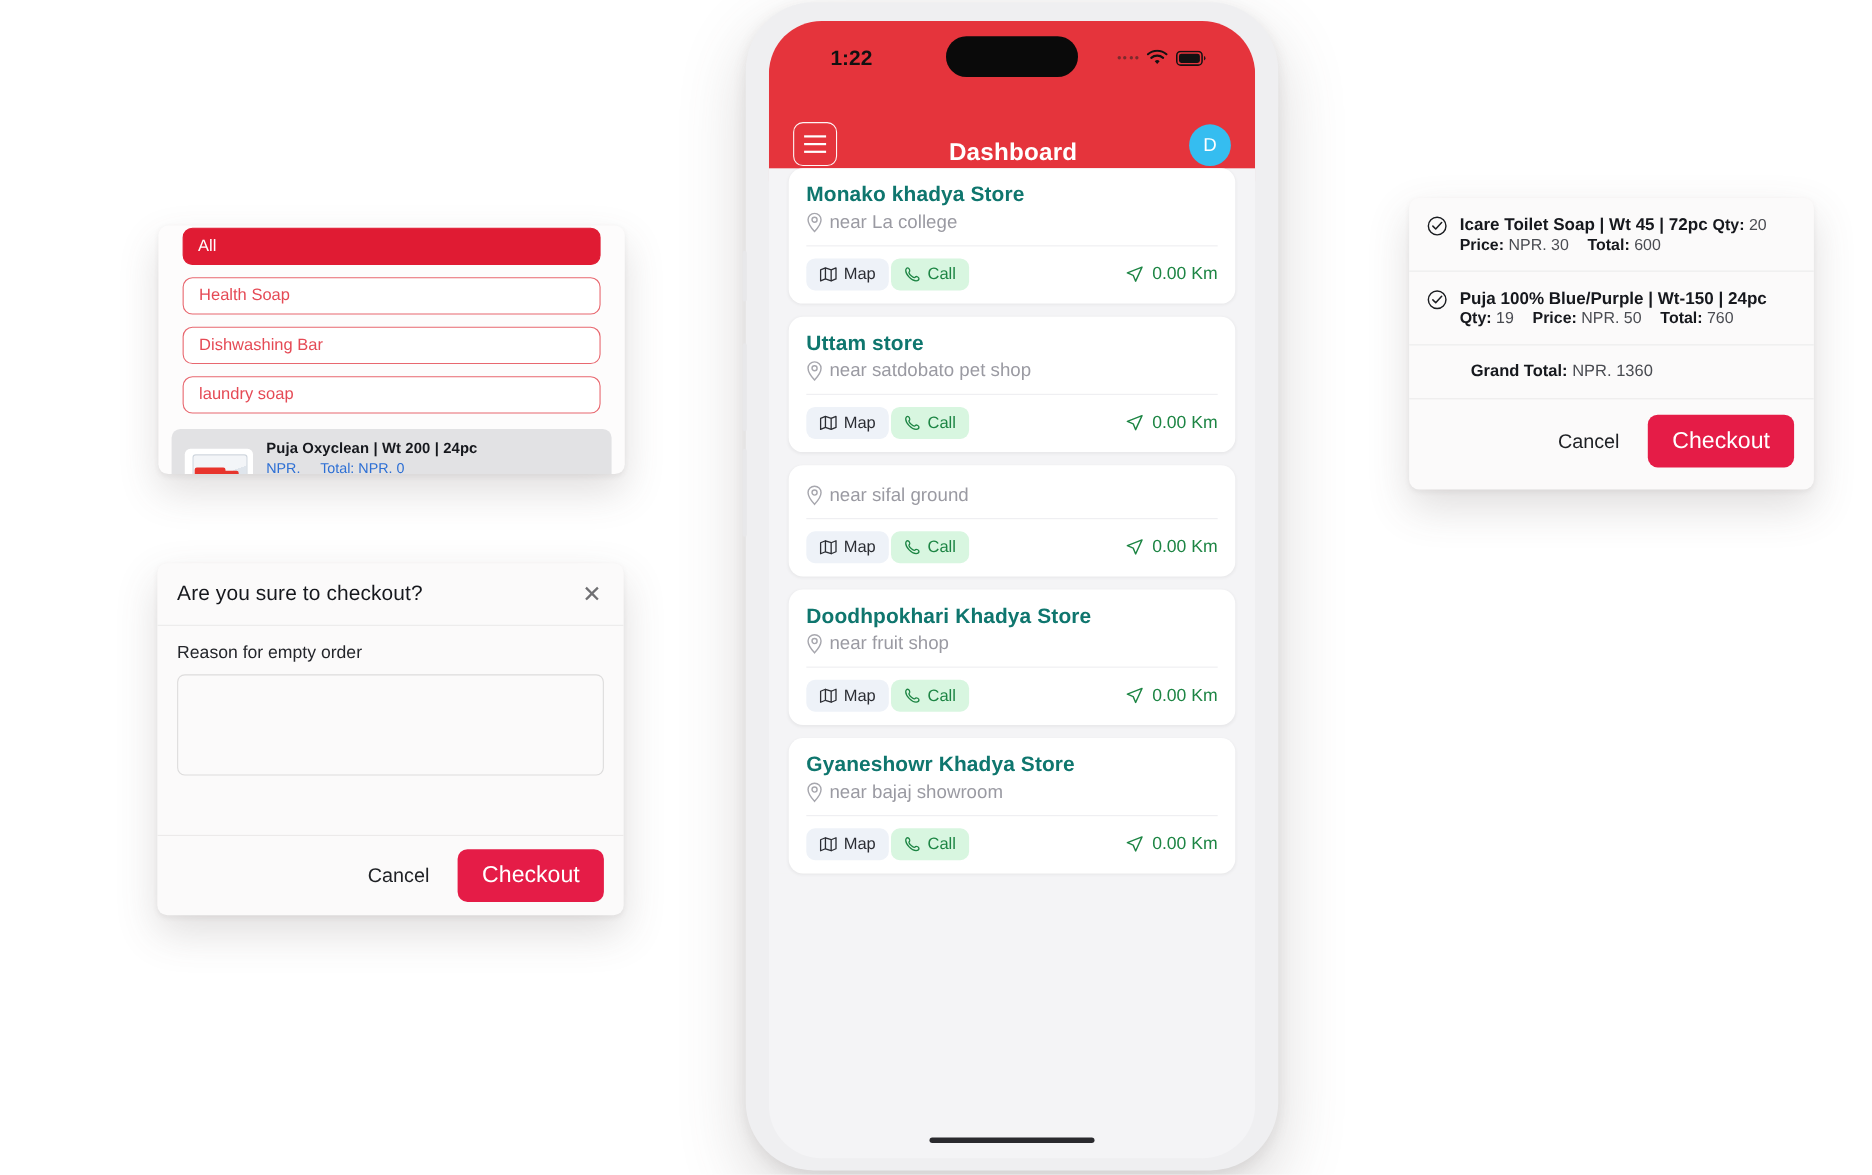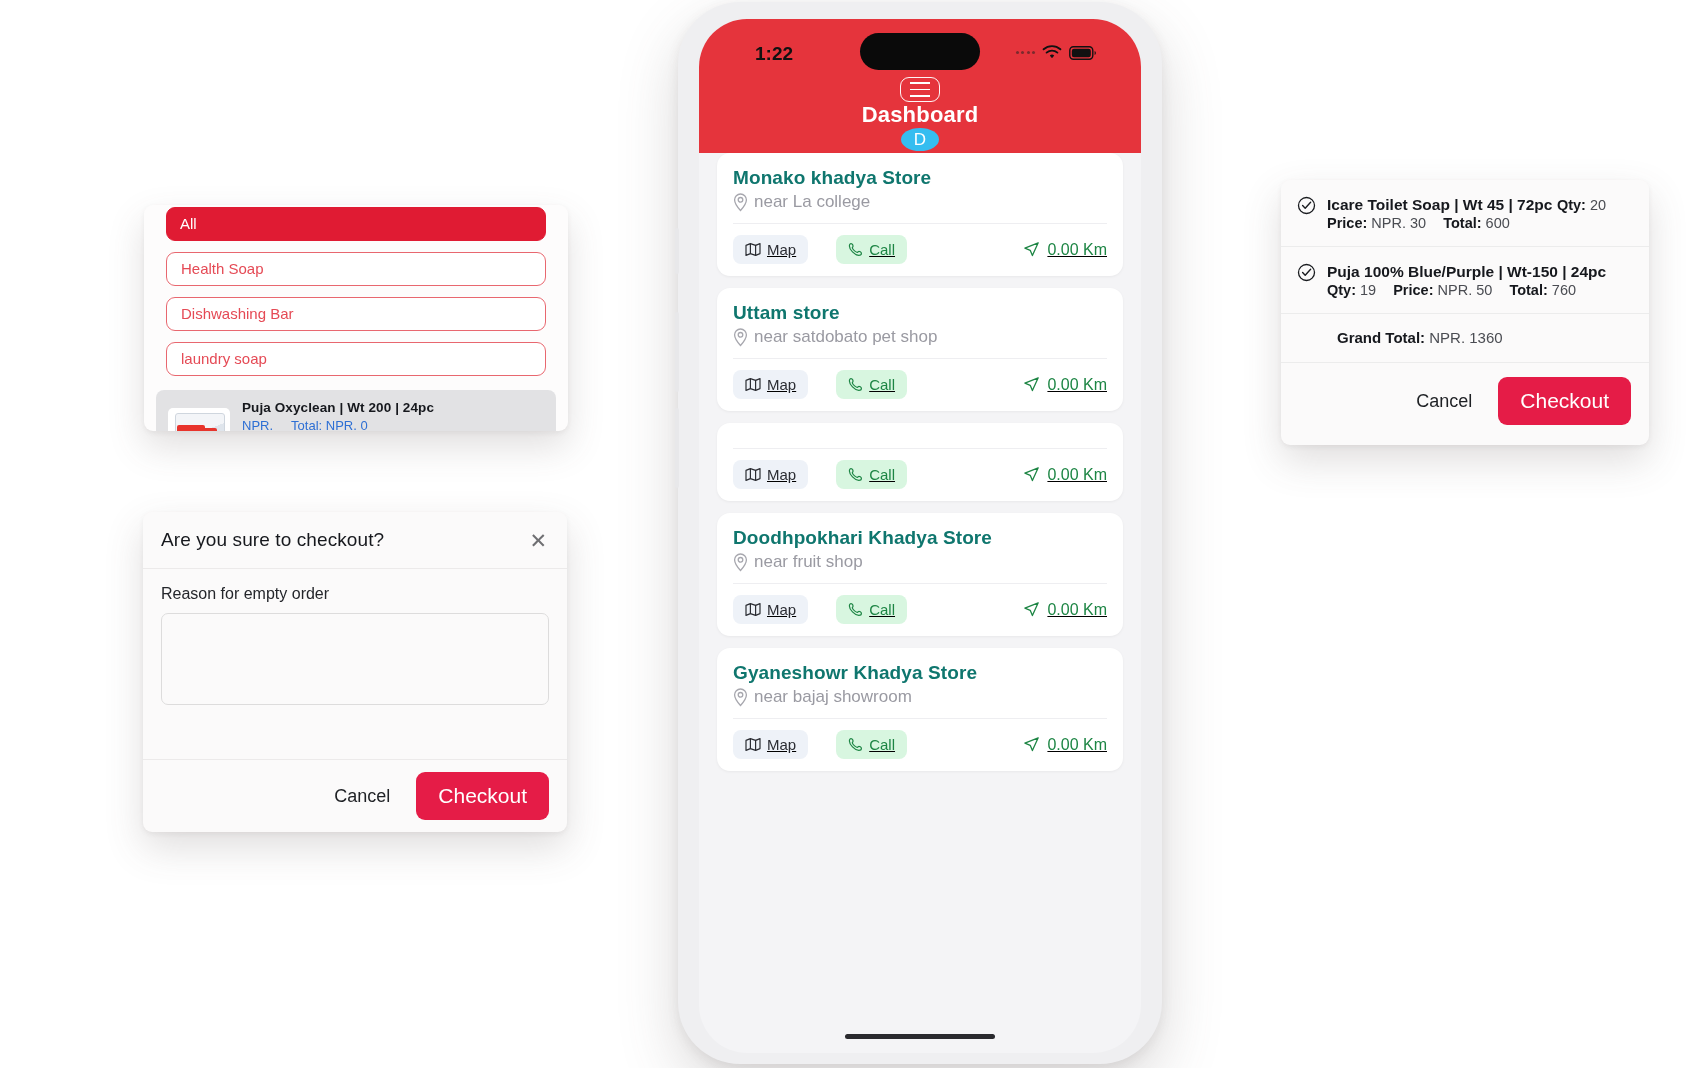--- a/index.html
+++ b/index.html
@@ -116,41 +116,41 @@
   .side-btn.b2{top:310px;height:80px;}
   .side-btn.b3{top:406px;height:80px;}
 
   .app-header{background:#e5343c;height:146px;position:relative;}
   .status-bar{height:58px;position:relative;}
   .status-time{position:absolute;left:56px;top:24px;font-size:19px;font-weight:700;color:#111;}
   .dyn-island{position:absolute;left:50%;transform:translateX(-50%);top:14px;width:120px;height:37px;background:#0a0a0a;border-radius:20px;}
   .status-right{position:absolute;right:44px;top:26px;display:flex;align-items:center;gap:7px;}
   .sig{display:flex;gap:2.5px;align-items:flex-end;}
   .sig i{display:block;width:3px;height:3px;border-radius:50%;background:#7c2a2d;}
-  .nav-row{display:flex;align-items:center;justify-content:space-between;padding:0 22px;height:74px;flex-direction:column;}
+  .nav-row{display:flex;align-items:flex-end;justify-content:space-between;padding:0 22px;height:74px;}
   .burger{
     width:38px;height:38px;border:1.8px solid rgba(255,255,255,.95);border-radius:9px;
     display:flex;flex-direction:column;align-items:center;justify-content:center;gap:5px;cursor:pointer;
   }
   .burger i{display:block;width:20px;height:1.8px;background:#fff;}
   .nav-title{font-size:22px;color:#fff;font-weight:700;letter-spacing:.2px;}
   .avatar{
     width:38px;height:38px;border-radius:50%;background:#35bdf0;color:#fff;
     display:flex;align-items:center;justify-content:center;font-size:17px;cursor:pointer;
   }
   .app-body{background:#f4f4f6;padding:0 18px;margin-top:-12px;position:relative;}
   .store-card{
     background:#fff;border-radius:13px;margin-bottom:12px;padding:14px 16px 0 16px;
     box-shadow:0 1px 3px rgba(0,0,0,.05);
   }
   .store-name{font-size:19px;font-weight:700;color:#0f766e;letter-spacing:.1px;}
   .store-near{display:flex;align-items:center;gap:6px;margin-top:3px;font-size:17px;color:#9a9aa2;}
   .store-actions{
-    display:flex;align-items:center;gap:28px;margin-top:11px;
-    border-top:1px solid #eeeef1;padding:11px 0 12px 0;text-decoration:underline;
+    display:flex;align-items:center;gap:2px;margin-top:11px;
+    border-top:1px solid #eeeef1;padding:11px 0 12px 0;
   }
   .pill{
     display:flex;align-items:center;gap:6px;border-radius:8px;
     font-size:15px;padding:6px 12px;cursor:pointer;
   }
   .pill.map{background:#eef2f8;color:#2b2d33;}
   .pill.call{background:#d8f6e0;color:#1d8544;}
   .dist{margin-left:auto;display:flex;align-items:center;gap:7px;font-size:16px;color:#1d8544;}
   .home-ind{
     position:absolute;left:50%;transform:translateX(-50%);bottom:14px;
@@ -349,20 +349,29 @@
                     <svg width="17" height="17" viewBox="0 0 17 17">
                       <path d="M15.2 1.8L1.9 7.1l5.3 2.2 2.2 5.3 5.8-12.8z" stroke="#1d8544" stroke-width="1.3" fill="none" stroke-linejoin="round"></path>
                     </svg>
                   </span>
                 <span>0.00 Km</span>
               </span>
             </div>
           </div>
 
           <div class="store-card">
+            <div class="store-near">
+              <span>
+                  <svg width="15" height="19" viewBox="0 0 15 19">
+                    <path d="M7.5 1C4.2 1 1.6 3.6 1.6 6.8c0 4.4 5.9 10.7 5.9 10.7s5.9-6.3 5.9-10.7C13.4 3.6 10.8 1 7.5 1z" stroke="#a7a7ae" stroke-width="1.3" fill="none"></path>
+                    <circle cx="7.5" cy="6.8" r="2.3" stroke="#a7a7ae" stroke-width="1.3" fill="none"></circle>
+                  </svg>
+                </span>
+              <span>near sifal ground</span>
+            </div>
             <div class="store-actions">
               <span class="pill map">
                 <span>
                     <svg width="16" height="15" viewBox="0 0 16 15">
                       <path d="M1 3.4L5.4 1.6v10L1 13.4v-10z" stroke="#2b2d33" stroke-width="1.2" fill="none" stroke-linejoin="round"></path>
                       <path d="M5.4 1.6l5.2 1.8v10L5.4 11.6" stroke="#2b2d33" stroke-width="1.2" fill="none" stroke-linejoin="round"></path>
                       <path d="M10.6 3.4L15 1.6v10l-4.4 1.8" stroke="#2b2d33" stroke-width="1.2" fill="none" stroke-linejoin="round"></path>
                     </svg>
                   </span>
                 <span>Map</span>

